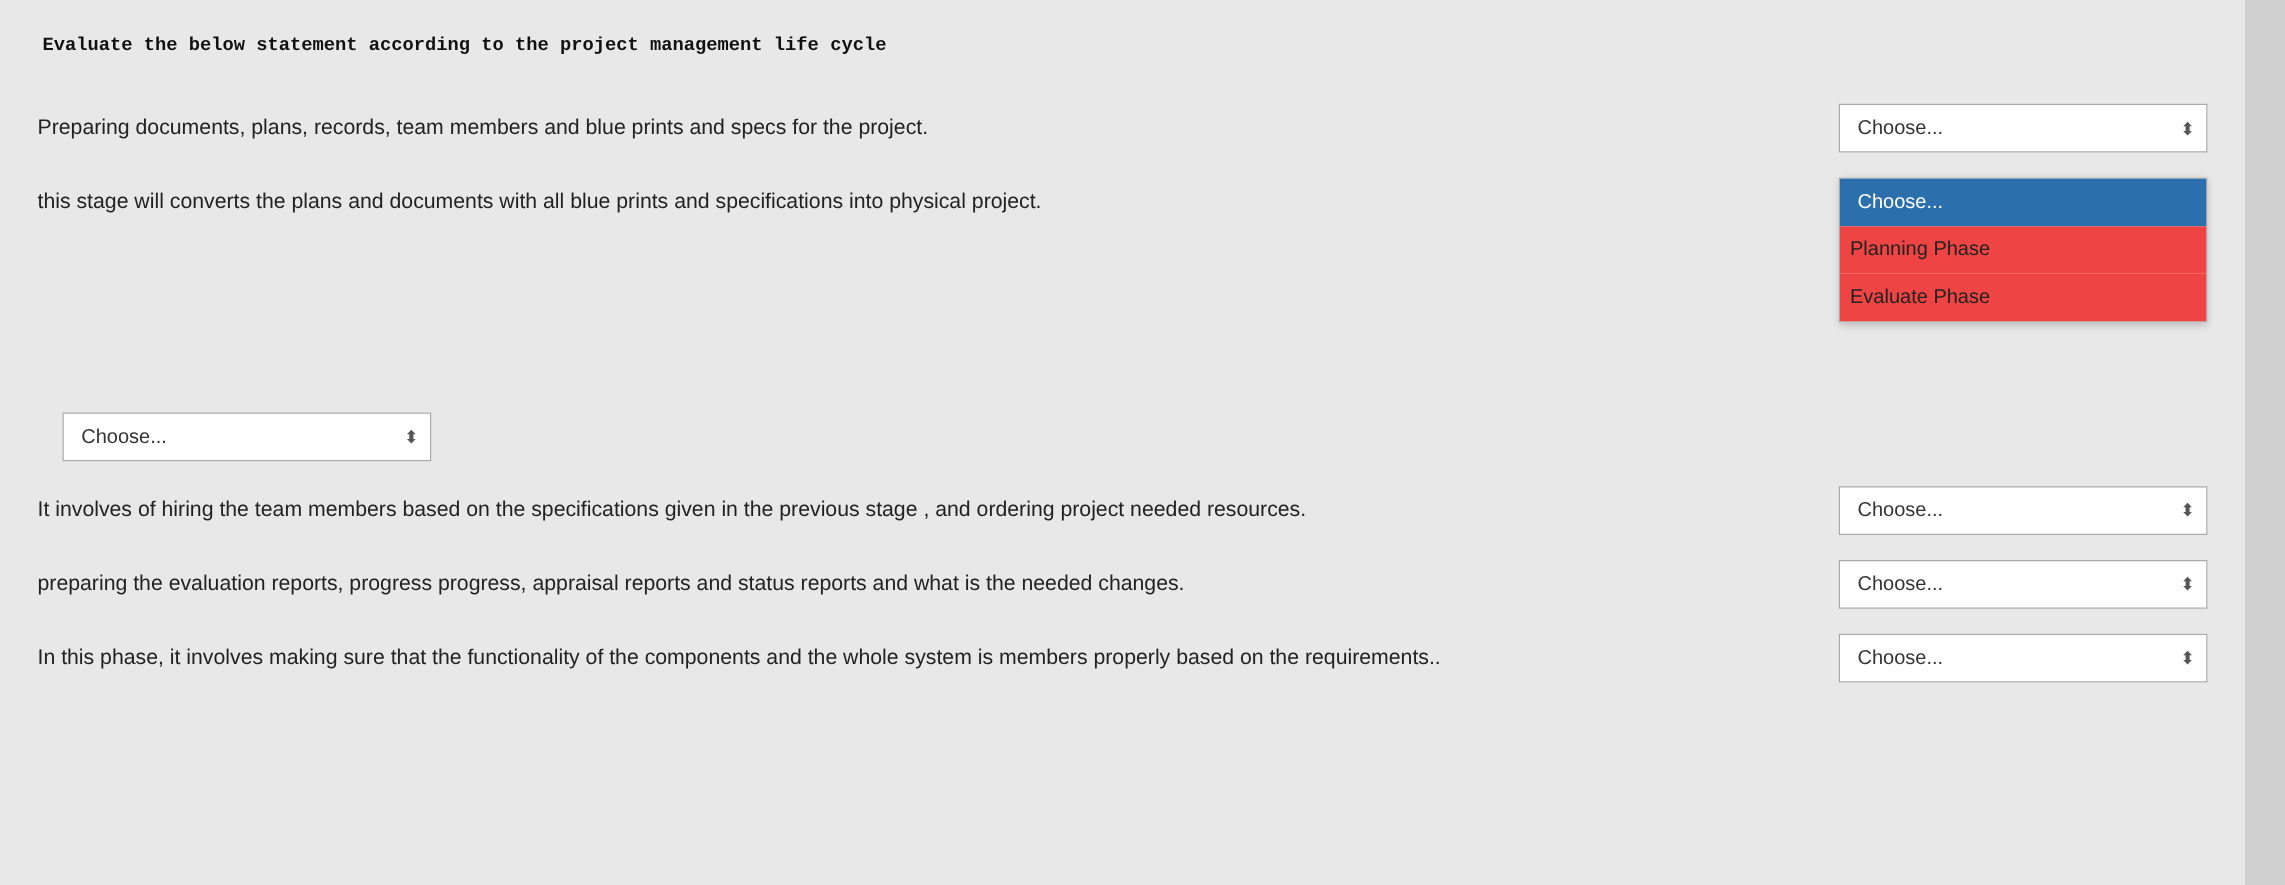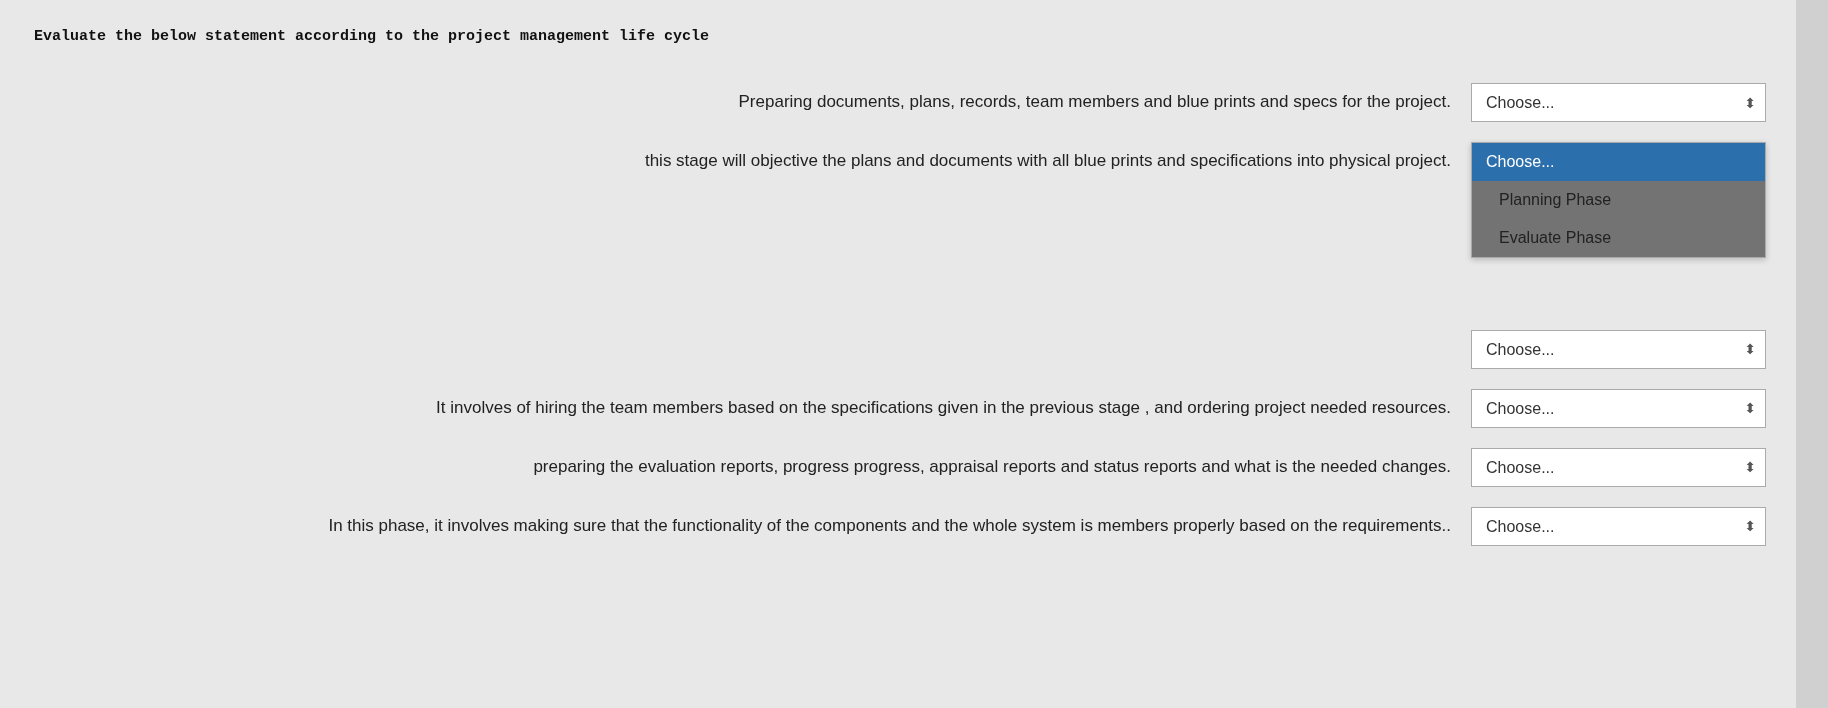--- a/index.html
+++ b/index.html
@@ -27,21 +27,21 @@
       font-size: 15px;
       font-weight: bold;
       color: #111;
       margin-bottom: 30px;
       padding: 8px 4px;
     }
 
     .question-row {
       display: flex;
       align-items: flex-start;
-      justify-content: flex-end;
+      justify-content: space-between;
       margin-bottom: 20px;
       position: relative;
     }
 
     .question-text {
       font-size: 17px;
       color: #222;
       max-width: 1180px;
       line-height: 1.5;
       padding: 6px 0;
@@ -99,25 +99,25 @@
 
     .dropdown-selected-item {
       background-color: #2c6fad;
       color: #fff;
       padding: 10px 14px;
       font-size: 16px;
       cursor: pointer;
     }
 
     .dropdown-item {
-      padding: 10px 27px;
+      padding: 10px 8px;
       font-size: 16px;
       color: #222;
       cursor: pointer;
-      background-color: #737373;
+      background-color: #ef4444;
     }
 
     .row2-text {
       margin-top: 0;
       padding-top: 6px;
     }
   </style>
 </head>
 <body>
 
@@ -133,21 +133,21 @@
         <option>Planning Phase</option>
         <option>Execution Phase</option>
         <option>Delivery Phase</option>
         <option>Definition Phase</option>
       </select>
       <span class="select-arrow">⬍</span>
     </div>
   </div>
 
   <div class="question-row">
-    <div class="question-text row2-text">this stage will objective the plans and documents with all blue prints and specifications into physical project.</div>
+    <div class="question-text row2-text">this stage will converts the plans and documents with all blue prints and specifications into physical project.</div>
     <div class="dropdown-open-container">
       <div class="dropdown-open-wrapper">
         <div class="dropdown-selected-item">Choose...</div>
         <div class="dropdown-item">Planning Phase</div>
         <div class="dropdown-item">Evaluate Phase</div>
       </div>
     </div>
   </div>
 
   <div style="height: 130px;"></div>

